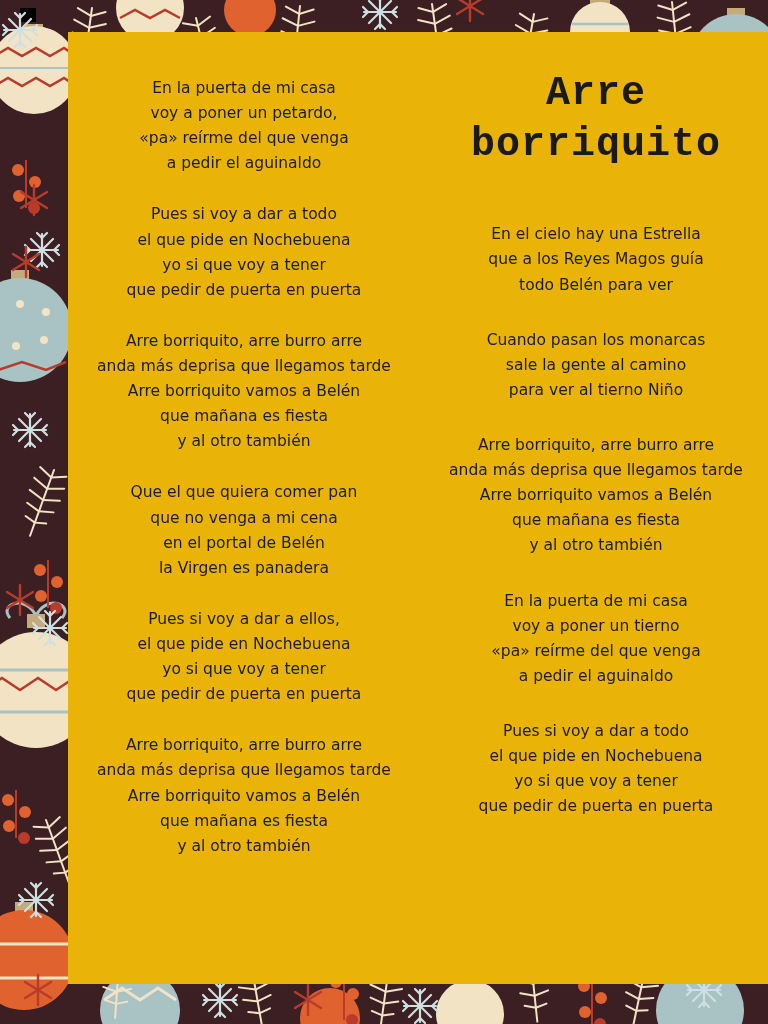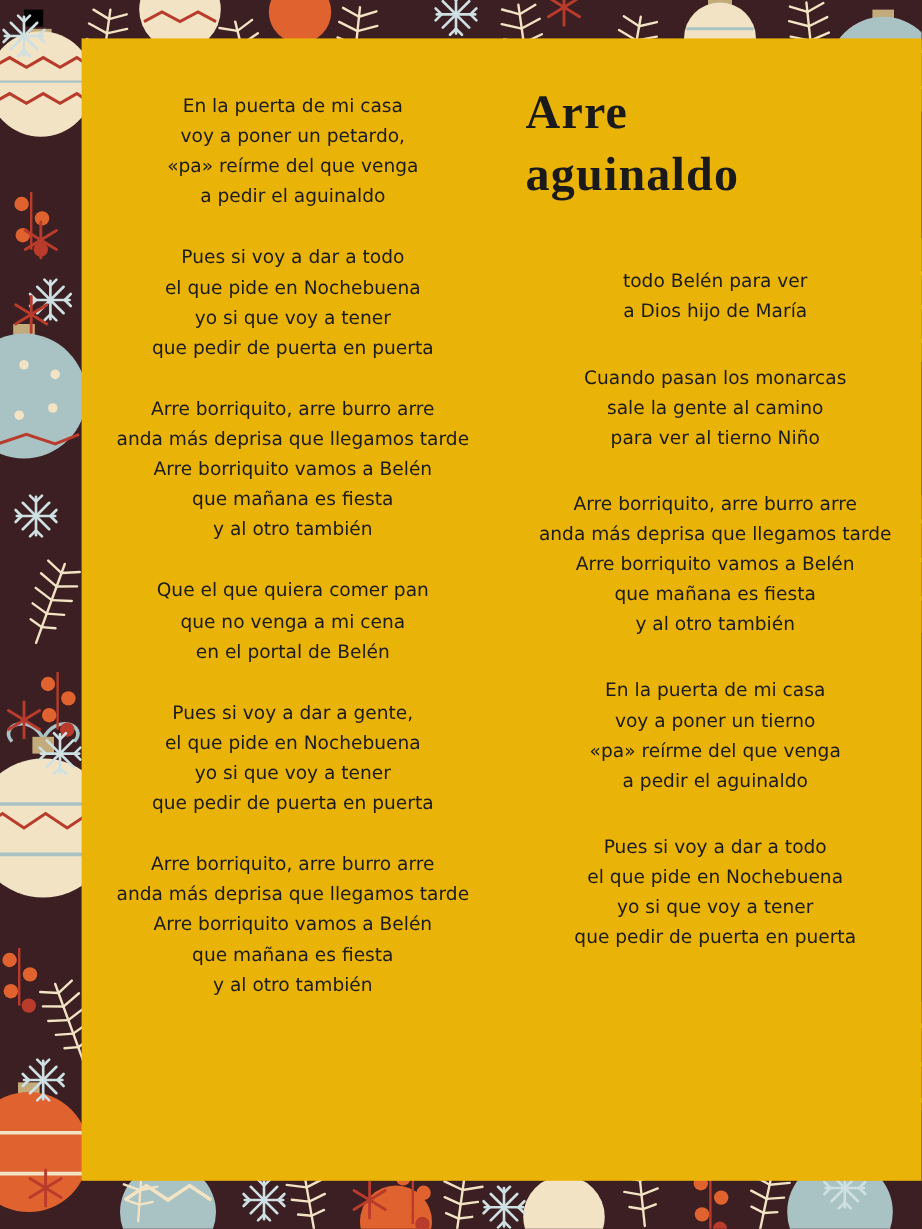--- a/index.html
+++ b/index.html
@@ -50,22 +50,22 @@
   }
   .col {
     width: 50%;
     box-sizing: border-box;
     padding: 0 14px;
   }
   .col-left { padding-top: 42px; }
   .col-right { padding-top: 36px; }
 
   .title {
-    text-align: left;
-    font-family: Liberation Serif, serif;
+    text-align: center;
+    font-family: Liberation Mono, monospace;
     font-weight: 700;
     color: #1a1a1a;
     font-size: 40px;
     line-height: 1.28;
     letter-spacing: 1px;
     margin: 0 0 8px 0;
     padding: 0 4px;
   }
   .title .tline { display: block; }
 
@@ -451,49 +451,51 @@
           <span class="ln">anda más deprisa que llegamos tarde</span>
           <span class="ln">Arre borriquito vamos a Belén</span>
           <span class="ln">que mañana es fiesta</span>
           <span class="ln">y al otro también</span>
         </div>
 
         <div class="stanza">
           <span class="ln">Que el que quiera comer pan</span>
           <span class="ln">que no venga a mi cena</span>
           <span class="ln">en el portal de Belén</span>
-        </div>
-
-        <div class="stanza">
-          <span class="ln">Pues si voy a dar a gente,</span>
+          <span class="ln">la Virgen es panadera</span>
+        </div>
+
+        <div class="stanza">
+          <span class="ln">Pues si voy a dar a ellos,</span>
           <span class="ln">el que pide en Nochebuena</span>
           <span class="ln">yo si que voy a tener</span>
           <span class="ln">que pedir de puerta en puerta</span>
         </div>
 
         <div class="stanza">
           <span class="ln">Arre borriquito, arre burro arre</span>
           <span class="ln">anda más deprisa que llegamos tarde</span>
           <span class="ln">Arre borriquito vamos a Belén</span>
           <span class="ln">que mañana es fiesta</span>
           <span class="ln">y al otro también</span>
         </div>
 
       </div>
 
       <div class="col col-right">
 
         <h1 class="title">
           <span class="tline">Arre</span>
-          <span class="tline">aguinaldo</span>
+          <span class="tline">borriquito</span>
         </h1>
 
         <div class="stanza" style="margin-top:52px;">
+          <span class="ln">En el cielo hay una Estrella</span>
+          <span class="ln">que a los Reyes Magos guía</span>
           <span class="ln">todo Belén para ver</span>
-          <span class="ln">a Dios hijo de María</span>
         </div>
 
         <div class="stanza">
           <span class="ln">Cuando pasan los monarcas</span>
           <span class="ln">sale la gente al camino</span>
           <span class="ln">para ver al tierno Niño</span>
         </div>
 
         <div class="stanza">
           <span class="ln">Arre borriquito, arre burro arre</span>

